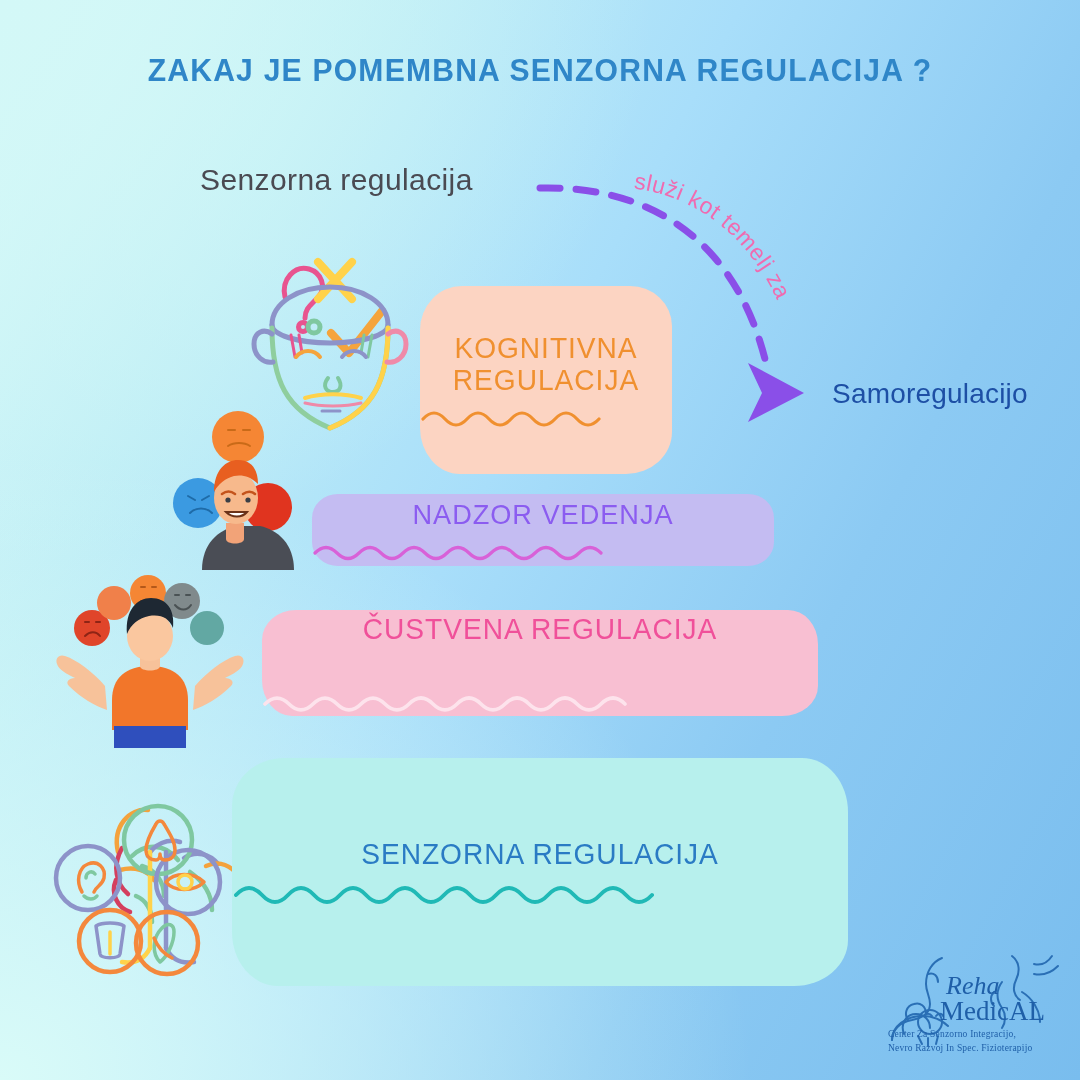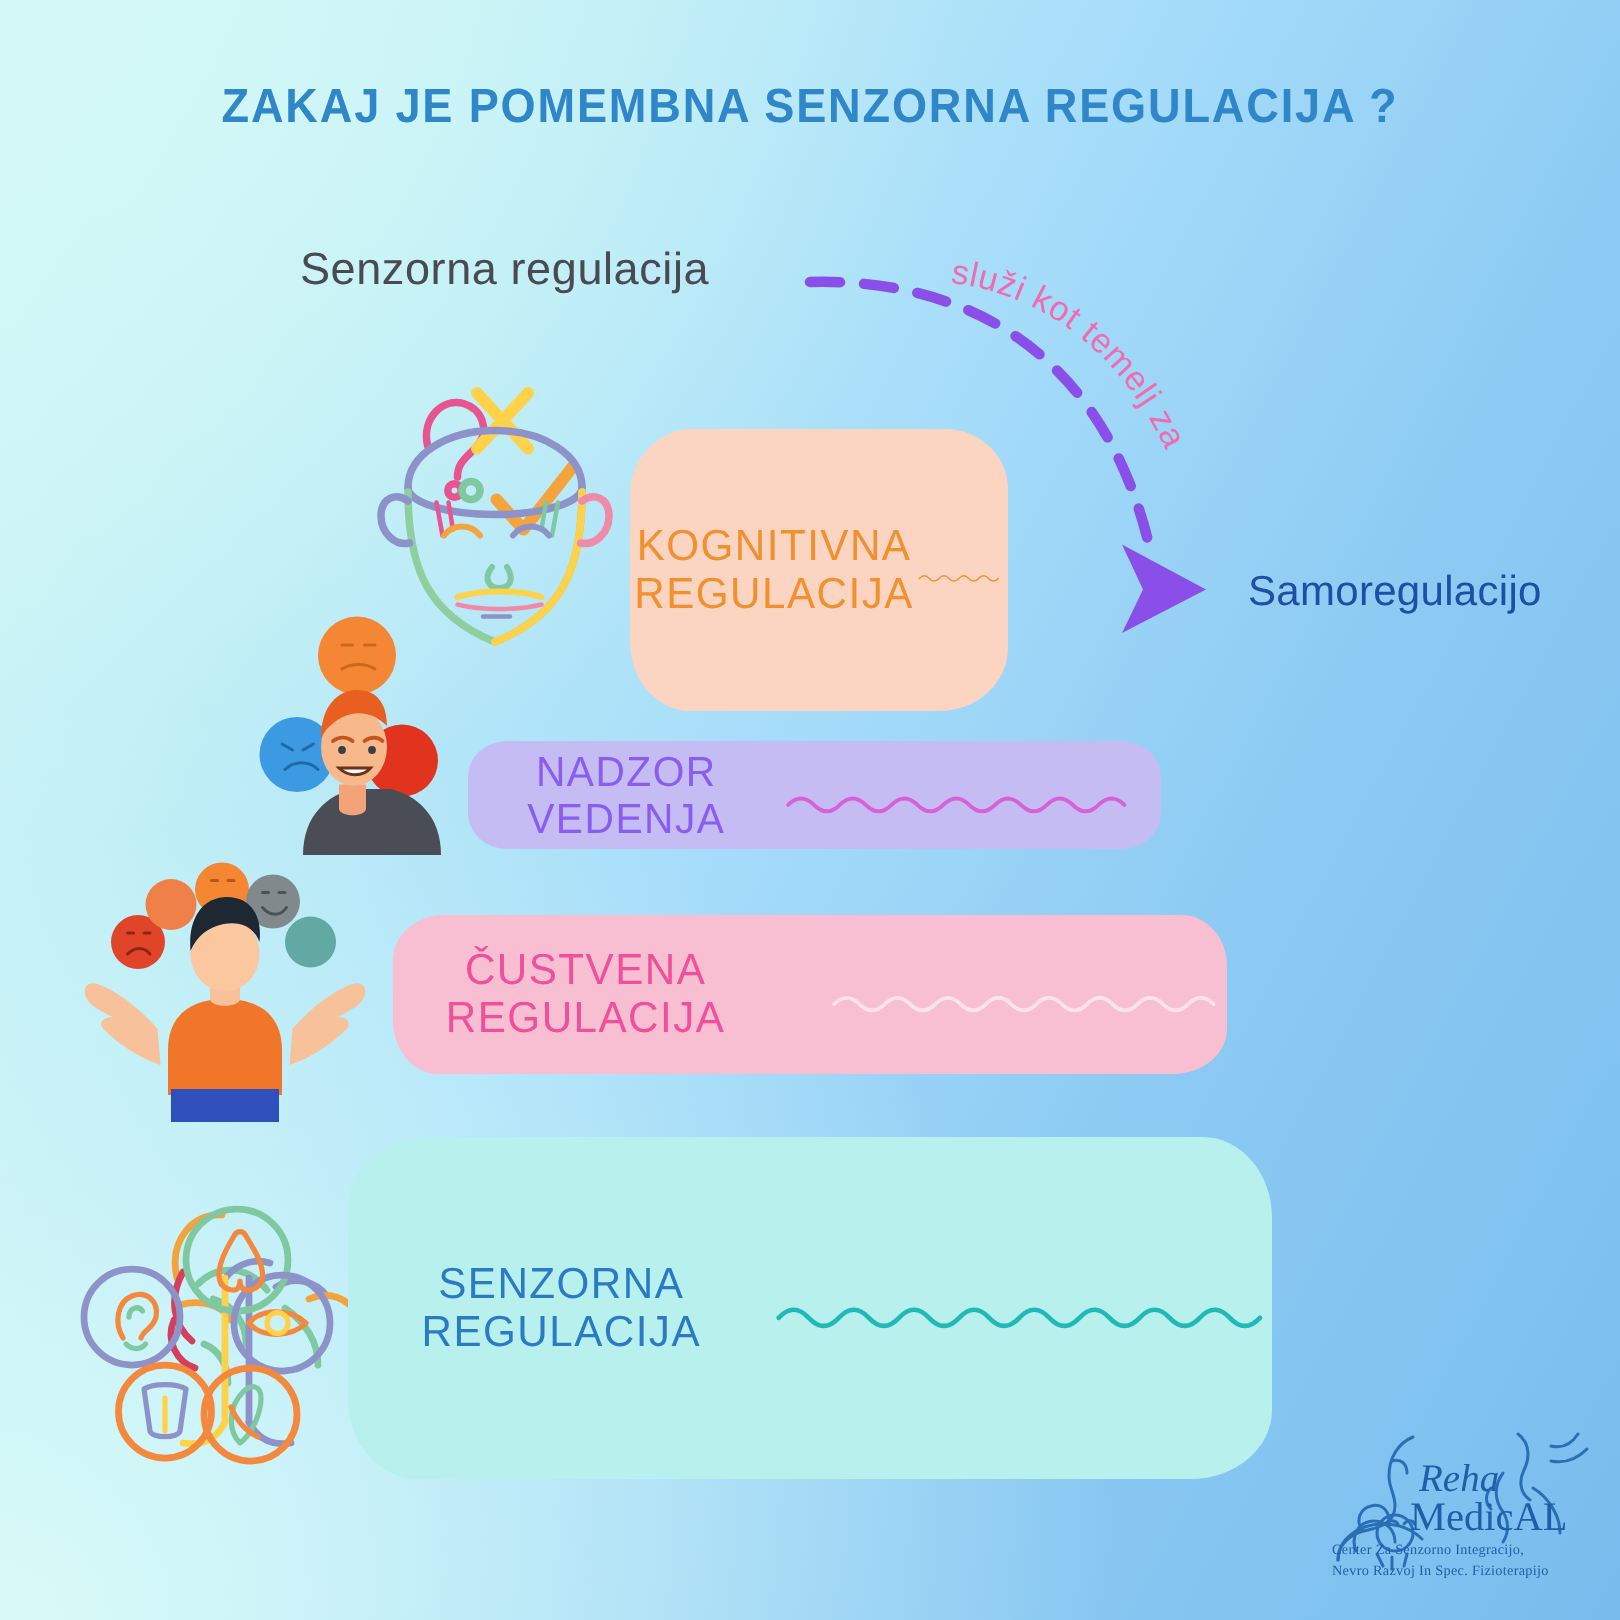--- a/index.html
+++ b/index.html
@@ -30,22 +30,22 @@
     position:absolute;left:200px;top:163px;
     font-size:30px;color:#4a4a52;letter-spacing:.4px;
   }
   
   #samo-label{
     position:absolute;left:832px;top:378px;
     font-size:28px;color:#1d4fa5;letter-spacing:.2px;
   }
 
   
-  .box{position:absolute;display:flex;flex-direction:row;
-       align-items:center;justify-content:center;}
+  .box{position:absolute;display:flex;flex-direction:column;
+       justify-content:center;}
   .box .lbl{
     text-align:center;line-height:1.12;letter-spacing:1px;
     font-weight:400;
     transform:scaleX(.97);
   }
 
   #box-kog{
     left:420px;top:286px;width:252px;height:188px;
     background:#fcd4c2;
     border-radius:42px 42px 46px 40px / 44px 40px 42px 46px;

